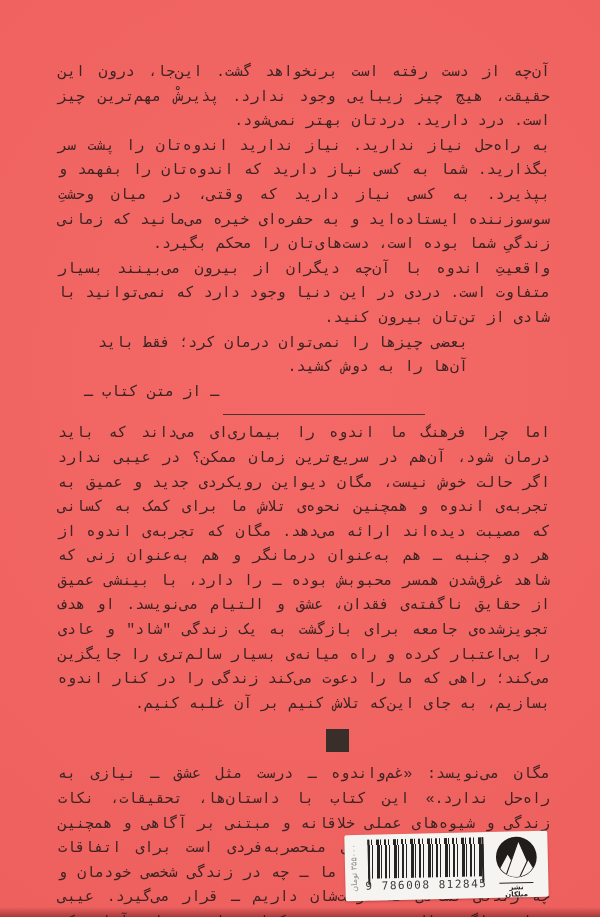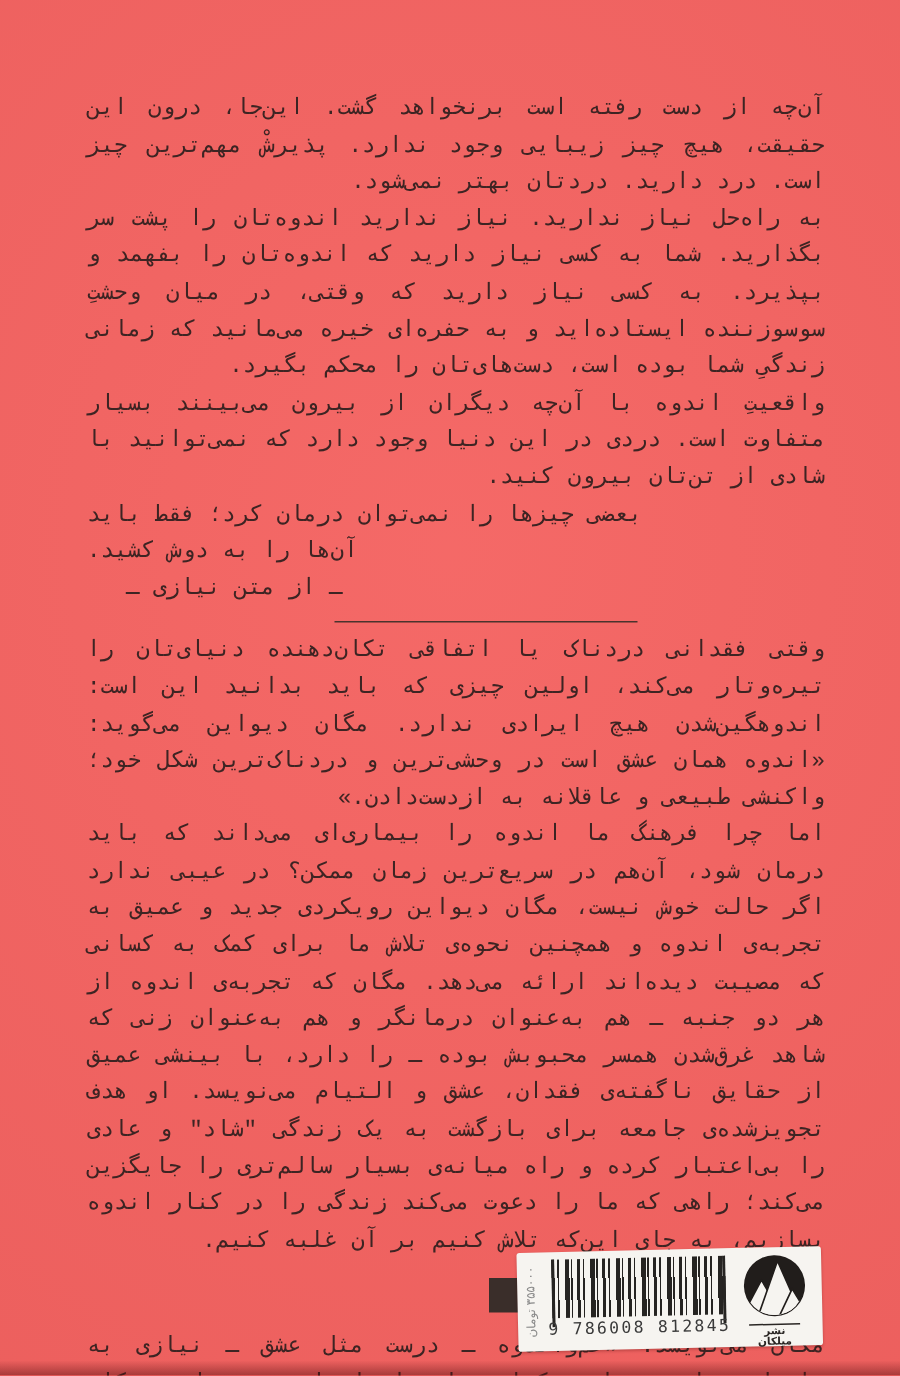--- a/index.html
+++ b/index.html
@@ -23,21 +23,21 @@
     position:absolute;top:61px;right:50px;left:58px;
     direction:rtl;
     color:#3d2423;
     font-size:15px;
     line-height:24.6px;
     text-align:justify;
     font-family:Liberation Mono, monospace;
   }
   .text-block p{margin:0;}
   p.quote{
-    text-align:left;
+    text-align:right;
     padding-right:82px;
   }
   p.attribution{
     text-align:left;
     padding-left:26px;
   }
   .divider{
     border:none;
     border-top:1.7px solid #4a332d;
     width:202px;
@@ -111,27 +111,26 @@
 
 <div class="cover">
 
   <main class="text-block">
 
     <section>
       <p>آن‌چه از دست رفته است برنخواهد گشت. این‌جا، درون این حقیقت، هیچ چیز زیبایی وجود ندارد. پذیرشْ مهم‌ترین چیز است. درد دارید. دردتان بهتر نمی‌شود.</p>
       <p>به راه‌حل نیاز ندارید. نیاز ندارید اندوه‌تان را پشت سر بگذارید. شما به کسی نیاز دارید که اندوه‌تان را بفهمد و بپذیرد. به کسی نیاز دارید که وقتی، در میان وحشتِ سوسوزننده ایستاده‌اید و به حفره‌ای خیره می‌مانید که زمانی زندگیِ شما بوده است، دست‌های‌تان را محکم بگیرد.</p>
       <p>واقعیتِ اندوه با آن‌چه دیگران از بیرون می‌بینند بسیار متفاوت است. دردی در این دنیا وجود دارد که نمی‌توانید با شادی از تن‌تان بیرون کنید.</p>
       <p class="quote">بعضی چیزها را نمی‌توان درمان کرد؛ فقط باید آن‌ها را به دوش کشید.</p>
-      <p class="attribution">ـ از متن نیازی ـ</p>
+      <p class="attribution">ـ از متن کتاب ـ</p>
     </section>
 
     <hr class="divider">
 
     <section>
-      <p>وقتی فقدانی دردناک یا اتفاقی تکان‌دهنده دنیای‌تان را تیره‌وتار می‌کند، اولین چیزی که باید بدانید این است: اندوهگین‌شدن هیچ ایرادی ندارد. مگان دیواین می‌گوید: «اندوه همان عشق است در وحشی‌ترین و دردناک‌ترین شکل خود؛ واکنشی طبیعی و عاقلانه به ازدست‌دادن.»</p>
       <p>اما چرا فرهنگ ما اندوه را بیماری‌ای می‌داند که باید درمان شود، آن‌هم در سریع‌ترین زمان ممکن؟ در عیبی ندارد اگر حالت خوش نیست، مگان دیواین رویکردی جدید و عمیق به تجربه‌ی اندوه و همچنین نحوه‌ی تلاش ما برای کمک به کسانی که مصیبت دیده‌اند ارائه می‌دهد. مگان که تجربه‌ی اندوه از هر دو جنبه ـ هم به‌عنوان درمانگر و هم به‌عنوان زنی که شاهد غرق‌شدن همسر محبوبش بوده ـ را دارد، با بینشی عمیق از حقایق ناگفته‌ی فقدان، عشق و التیام می‌نویسد. او هدف تجویزشده‌ی جامعه برای بازگشت به یک زندگی "شاد" و عادی را بی‌اعتبار کرده و راه میانه‌ی بسیار سالم‌تری را جایگزین می‌کند؛ راهی که ما را دعوت می‌کند زندگی را در کنار اندوه بسازیم، به جای این‌که تلاش کنیم بر آن غلبه کنیم.</p>
     </section>
 
     <div class="square-divider"></div>
 
     <section>
       <p>مگان می‌نویسد: «غم‌واندوه ـ درست مثل عشق ـ نیازی به راه‌حل ندارد.» این کتاب با داستان‌ها، تحقیقات، نکات زندگی و شیوه‌های عملی خلاقانه و مبتنی بر آگاهی و همچنین تجارب نویسنده، راهنمای منحصربه‌فردی است برای اتفاقات ناگواری که سر راه همه‌ی ما ـ چه در زندگی شخصی خودمان و چه زندگی کسانی که دوست‌شان داریم ـ قرار می‌گیرد. عیبی ندارد اگر حالت خوش نیست، کتابی است برای آنان که اندوهگین‌اند، و برای کسانی که آنان را دوست دارند؛ کتابی برای همه‌ی کسانی که به دنبال دوست‌داشتنِ بهتر و بیش‌ترِ خود و دیگران‌اند.</p>
     </section>
 
   </main>

